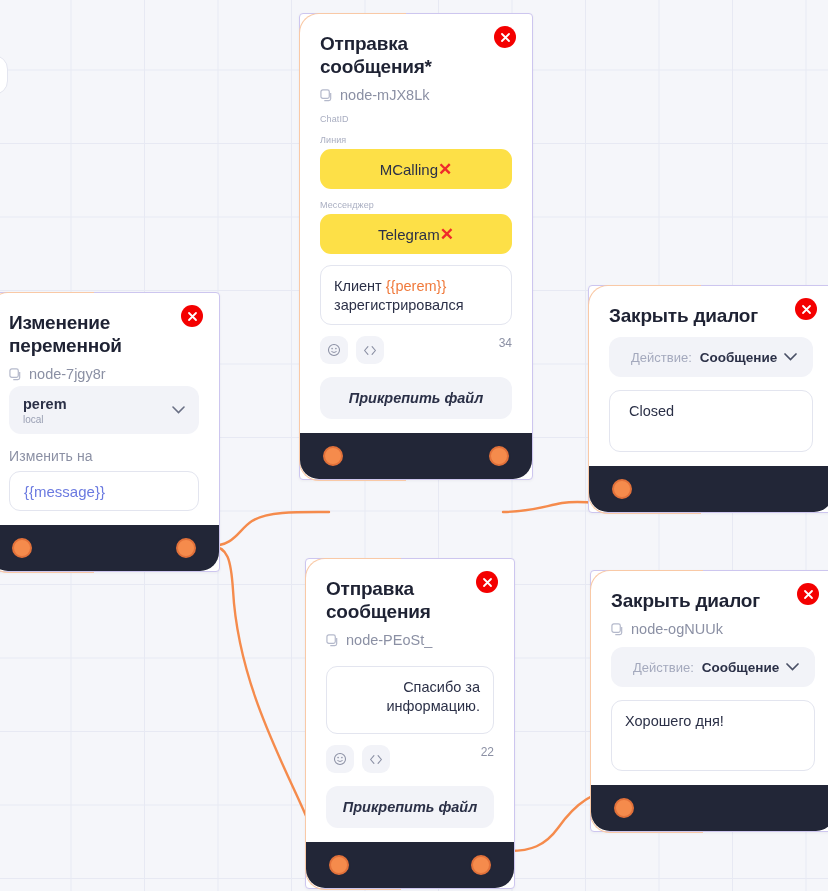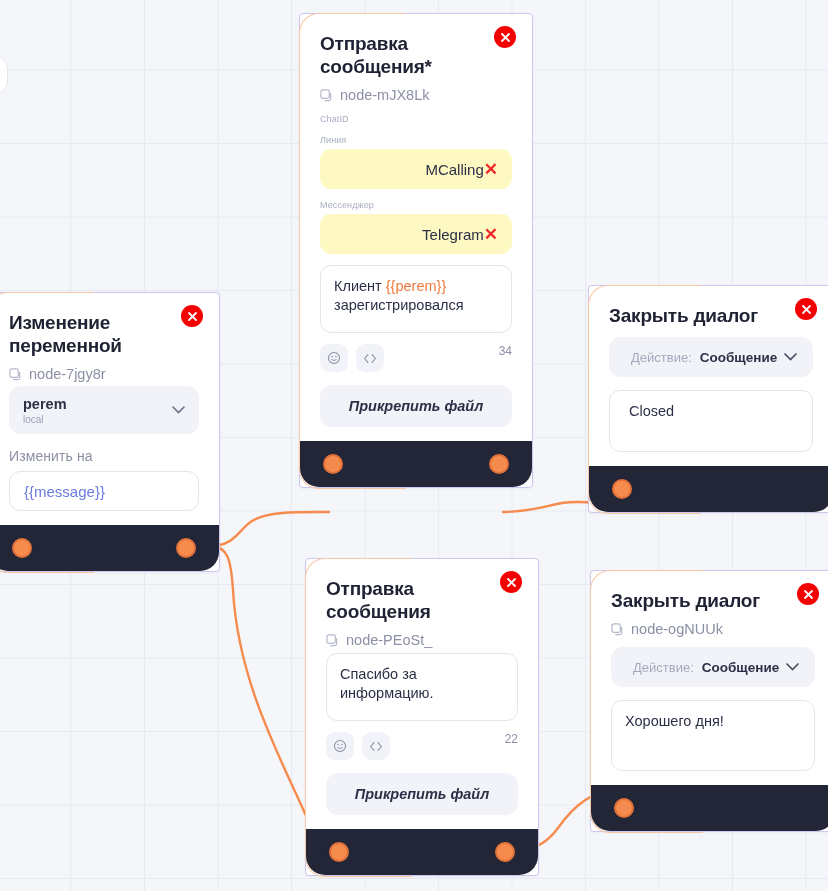--- a/index.html
+++ b/index.html
@@ -85,24 +85,24 @@
 
   .input-outline {
     border: 1px solid #e3e5ef; border-radius: 11px;
     height: 40px; display: flex; align-items: center;
     padding: 0 14px; font-size: 15px; color: #2b3047;
     background: #fff;
   }
   .input-outline.mono-var { color: #6b7ae0; }
 
   .input-grey {
-    background: #fef9c3; border-radius: 11px;
+    background: #fde047; border-radius: 11px;
     height: 40px; display: flex; align-items: center;
     padding: 0 14px; font-size: 15px; color: #2b3047;
-    justify-content: flex-end;
+    justify-content: center;
   }
   .clear-x { color: #ef2b2b; font-size: 17px; font-weight: 600; cursor: pointer; line-height: 1; }
 
   .select-grey {
     background: #f2f3f8; border-radius: 12px;
     min-height: 48px; display: flex; align-items: center;
     padding: 6px 14px; justify-content: space-between;
     margin-top: 4px;
   }
   .sel-main { font-size: 14.5px; font-weight: 700; color: #2b3047; line-height: 1.25; }
@@ -216,21 +216,21 @@
         <span>MCalling</span>
         <span class="clear-x">✕</span>
       </div>
 
       <div class="field-label">Мессенджер</div>
       <div class="input-grey">
         <span>Telegram</span>
         <span class="clear-x">✕</span>
       </div>
 
-      <div class="textarea-box" style="margin-top:11px; height:68px;">
+      <div class="textarea-box" style="margin-top:11px; height:60px;">
         <span>Клиент </span><span class="var-token">{{perem}}</span><span> зарегистрировался</span>
       </div>
 
       <div class="tools-row">
         <div class="tool-btn">
           <svg width="14" height="14" viewBox="0 0 16 16">
             <circle cx="8" cy="8" r="6.3" fill="none" stroke="#8b90a4" stroke-width="1.2"></circle>
             <circle cx="5.8" cy="6.4" r=".9" fill="#8b90a4"></circle>
             <circle cx="10.2" cy="6.4" r=".9" fill="#8b90a4"></circle>
             <path d="M5.4 10 Q8 12 10.6 10" fill="none" stroke="#8b90a4" stroke-width="1.1" stroke-linecap="round"></path>
@@ -271,37 +271,37 @@
         </svg>
       </div>
 
       <div class="textarea-box" style="margin-top:13px; height:62px;padding-left:19px;">Closed</div>
     </div>
     <div class="node-footer">
       <div class="handle left"></div>
     </div>
   </div>
 
-  <div class="node" style="left:305px; top:558px; width:234px;">
+  <div class="node" style="left:305px; top:558px; width:210px;">
     <div class="node-body">
       <div class="title">Отправка сообщения</div>
       <div class="close-btn">
         <svg width="11" height="11" viewBox="0 0 11 11">
           <path d="M2 2 L9 9 M9 2 L2 9" stroke="#fff" stroke-width="1.8" stroke-linecap="round"></path>
         </svg>
       </div>
       <div class="node-id">
         <svg class="copy-icon" width="13" height="13" viewBox="0 0 14 14">
           <rect x="1" y="1" width="9" height="9" rx="2" fill="none" stroke="#b4b9cb" stroke-width="1.3"></rect>
           <path d="M11.5 4.2 v6.3 a2 2 0 0 1 -2 2 H4.6" fill="none" stroke="#b4b9cb" stroke-width="1.3"></path>
         </svg>
         <span>node-PEoSt_</span>
       </div>
 
-      <div class="textarea-box" style="margin-top:5px; height:68px;">Спасибо за информацию.</div>
+      <div class="textarea-box" style="margin-top:18px; height:68px;text-align:right;">Спасибо за информацию.</div>
 
       <div class="tools-row">
         <div class="tool-btn">
           <svg width="14" height="14" viewBox="0 0 16 16">
             <circle cx="8" cy="8" r="6.3" fill="none" stroke="#8b90a4" stroke-width="1.2"></circle>
             <circle cx="5.8" cy="6.4" r=".9" fill="#8b90a4"></circle>
             <circle cx="10.2" cy="6.4" r=".9" fill="#8b90a4"></circle>
             <path d="M5.4 10 Q8 12 10.6 10" fill="none" stroke="#8b90a4" stroke-width="1.1" stroke-linecap="round"></path>
           </svg>
         </div>

